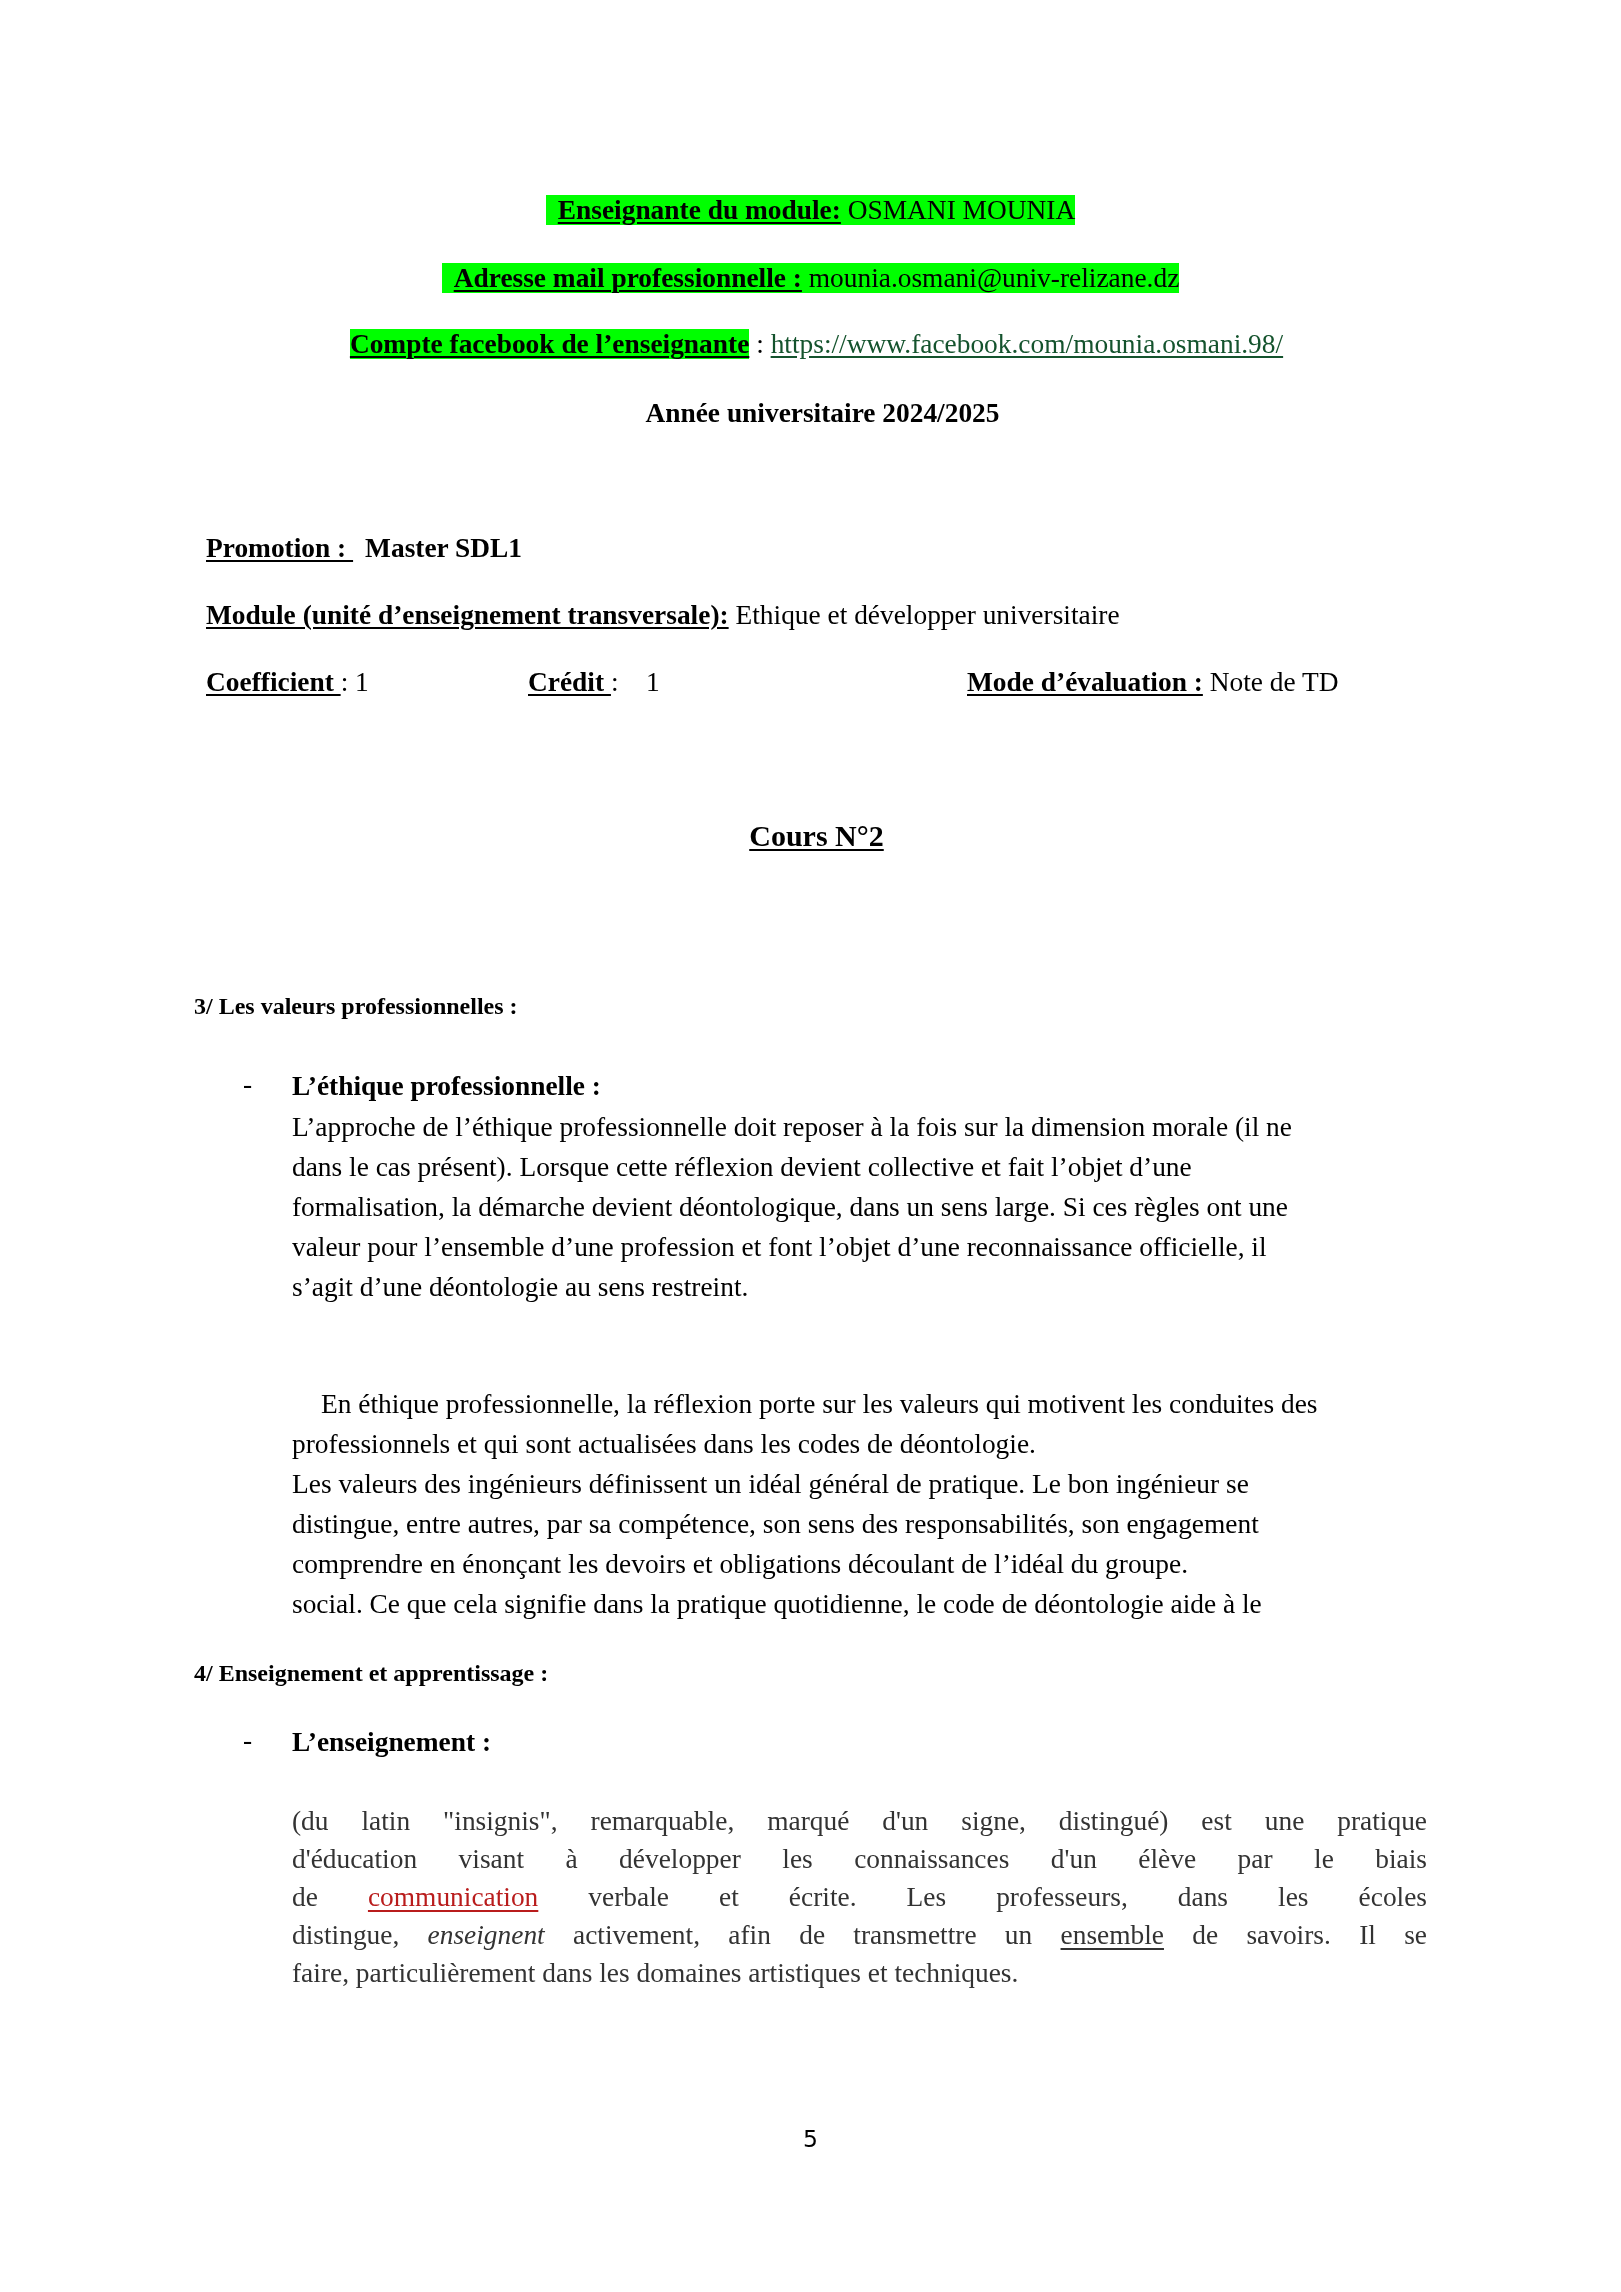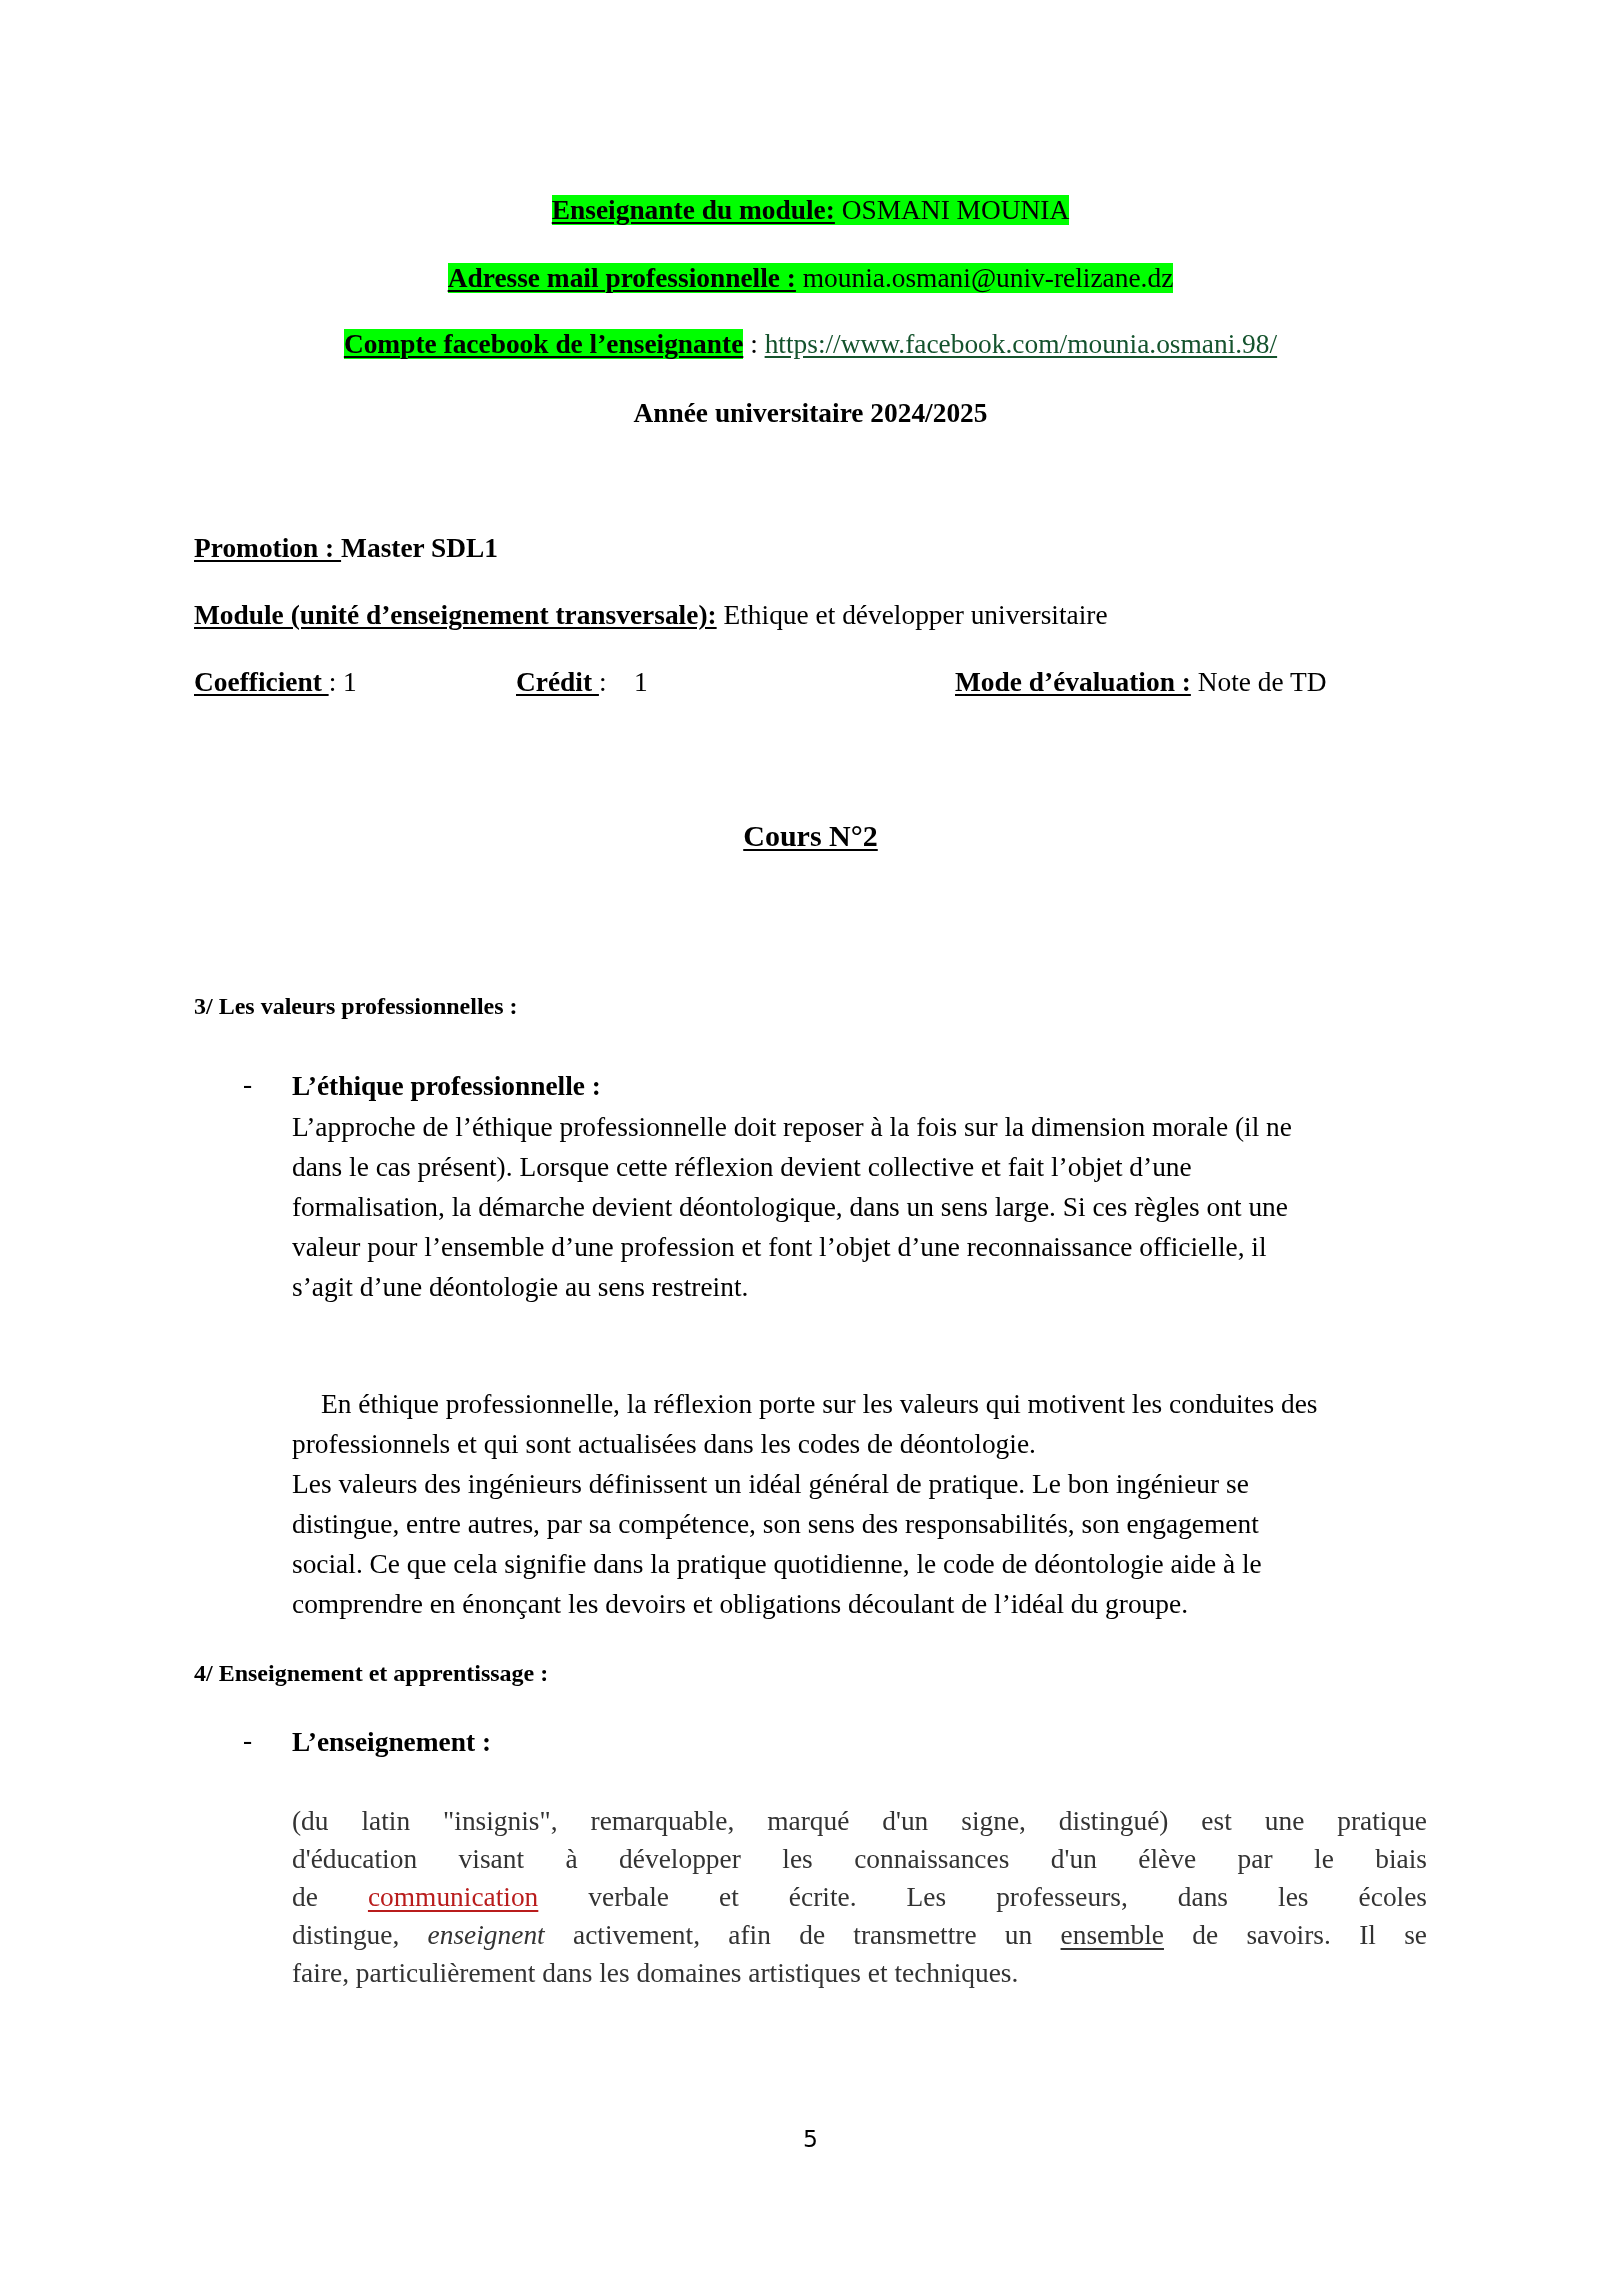--- a/index.html
+++ b/index.html
@@ -1,21 +1,21 @@
 <!DOCTYPE html>
 <html><head>
 <meta charset="utf-8">
 <style>
   html, body { margin: 0; padding: 0; background: #ffffff; }
   body { width: 1621px; height: 2293px; position: relative; overflow: hidden;
          font-family: "Liberation Serif", "DejaVu Serif", serif; color: #000; }
   .abs { position: absolute; white-space: nowrap; }
   .center-line { position: absolute; left: 0; width: 1621px; text-align: center; font-size: 27.4px; line-height: 35px; white-space: nowrap; }
   .hl { background: #00ff00; }
-  .b { font-weight: bold; }
+  .b { font-weight: bold; margin-left: 12px; }
   .u { text-decoration: underline; text-decoration-thickness: 2px; text-underline-offset: 2.9px; }
   .link { color: #14532d; text-decoration: underline; text-underline-offset: 2.9px; }
   .meta { font-size: 27.4px; line-height: 35px; }
   .heading { font-size: 24px; font-weight: bold; line-height: 39px; }
   .bullet-dash { position: absolute; left: 243px; font-size: 27.4px; }
   .bullet-title { position: absolute; left: 292px; font-size: 27.4px; font-weight: bold; line-height: 35px; white-space: nowrap; }
   .body-para { position: absolute; left: 292px; width: 1147px; font-size: 27.4px; line-height: 40px; }
   .body-para .ln { display: block; white-space: nowrap; }
   .indent { padding-left: 29px; }
   .last-para { position: absolute; left: 292px; width: 1135px; font-size: 27.4px; line-height: 38px; color: #333333; text-align: justify; text-align-last: left; }
@@ -77,22 +77,22 @@
   <span class="ln">formalisation, la démarche devient déontologique, dans un sens large. Si ces règles ont une</span>
   <span class="ln">valeur pour l’ensemble d’une profession et font l’objet d’une reconnaissance officielle, il</span>
   <span class="ln">s’agit d’une déontologie au sens restreint.</span>
 </div>
 
 <div class="body-para" style="top:1384px;">
   <span class="ln indent">En éthique professionnelle, la réflexion porte sur les valeurs qui motivent les conduites des</span>
   <span class="ln">professionnels et qui sont actualisées dans les codes de déontologie.</span>
   <span class="ln">Les valeurs des ingénieurs définissent un idéal général de pratique. Le bon ingénieur se</span>
   <span class="ln">distingue, entre autres, par sa compétence, son sens des responsabilités, son engagement</span>
+  <span class="ln">comprendre en énonçant les devoirs et obligations découlant de l’idéal du groupe.</span>
   <span class="ln">social. Ce que cela signifie dans la pratique quotidienne, le code de déontologie aide à le</span>
-  <span class="ln">comprendre en énonçant les devoirs et obligations découlant de l’idéal du groupe.</span>
 </div>
 
 <div class="abs heading" style="left:194px; top:1654px;">4/ Enseignement et apprentissage :</div>
 
 <div class="bullet-dash" style="top:1725px;">-</div>
 <div class="bullet-title" style="top:1725px;">L’enseignement :</div>
 
 <div class="last-para" style="top:1802px;">
   <span class="ln">(du latin "insignis", remarquable, marqué d'un signe, distingué) est une pratique</span>
   <span class="ln">d'éducation visant à développer les connaissances d'un élève par le biais</span>

